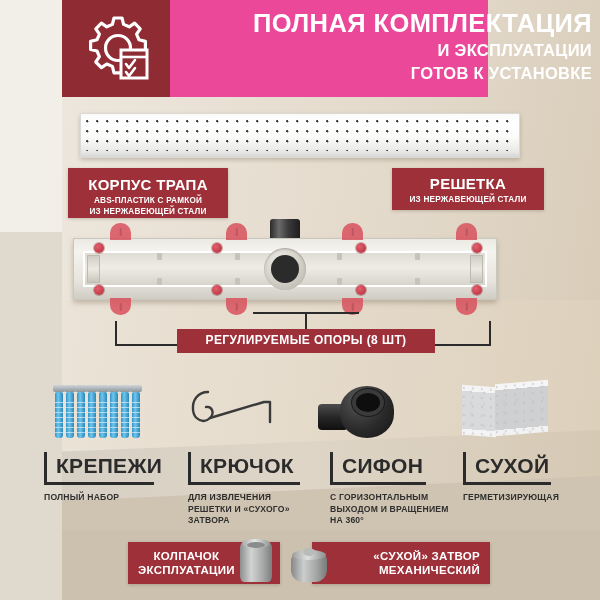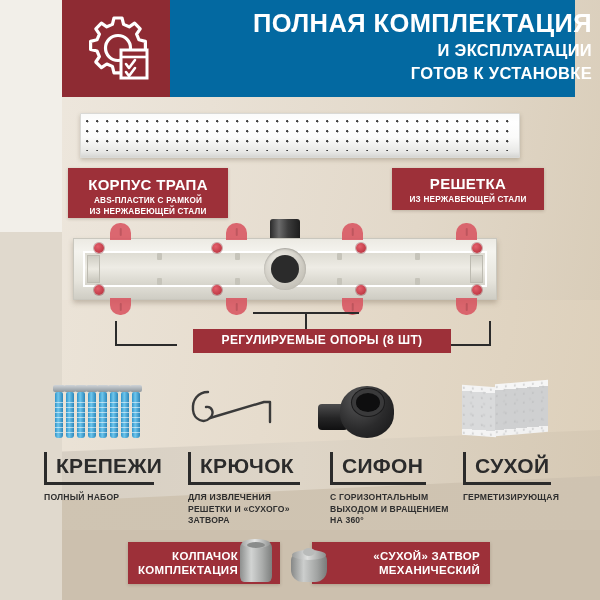--- a/index.html
+++ b/index.html
@@ -20,21 +20,21 @@
     background:linear-gradient(100deg,#ece5da 0%,#e6dccd 45%,#ddd0bb 100%);}
   .bg-diag{position:absolute;left:0;top:430px;width:600px;height:80px;
     background:linear-gradient(95deg,#d5cec3 0%,#ded5c7 50%,#d6c9b4 100%);
     clip-path:polygon(0 24px,600px 0,600px 80px,0 80px);}
   .bg-lower{position:absolute;left:0;top:500px;width:600px;height:100px;background:#ccc0ae;}
   .bg-lower2{position:absolute;left:0;top:470px;width:600px;height:60px;
     background:linear-gradient(95deg,#cfc4b2 0%,#cfc3b1 100%);
     clip-path:polygon(0 34px,600px 6px,600px 60px,0 60px);}
 
   
-  .header{position:absolute;left:62px;top:0;width:513px;height:97px;background:#0369a1;}
+  .header{position:absolute;left:62px;top:0;width:426px;height:97px;background:#ec4899;}
   .header-iconpane{position:absolute;left:0;top:0;width:108px;height:97px;background:#8e2b33;}
   .header-icon{position:absolute;left:22px;top:14px;width:68px;height:68px;}
   .header-texts{position:absolute;left:118px;top:8px;width:412px;text-align:right;}
   .h-title{color:#fff;font-size:25.5px;font-weight:bold;letter-spacing:.4px;line-height:30px;}
   .h-sub{color:#fff;font-size:16.5px;font-weight:bold;letter-spacing:.3px;line-height:21px;margin-top:2px;}
 
   
   .grate-wrap{position:absolute;left:80px;top:113px;width:440px;height:45px;}
   .grate{position:absolute;inset:0;
     background:linear-gradient(180deg,#f4f4f2 0%,#ffffff 18%,#fbfbfa 55%,#e8e8e6 88%,#d6d6d3 100%);
@@ -83,21 +83,21 @@
     background:radial-gradient(circle at 38% 35%,#e4606c,#c03b47 70%,#922b35 100%);
     box-shadow:0 0 0 1px rgba(120,40,48,.35);}
   .siphon-top{position:absolute;left:50%;transform:translateX(-50%);top:-19px;
     width:30px;height:20px;
     background:linear-gradient(90deg,#2a2a2a,#6b6b6b 30%,#3c3c3c 60%,#1d1d1d 100%);
     border-radius:3px 3px 1px 1px;}
 
   
   .ln{position:absolute;background:#2b2b2b;}
   .lblbar{position:absolute;background:#9d3039;color:#fff;font-size:12px;font-weight:bold;
-    letter-spacing:.4px;text-align:center;line-height:22px;margin-left:16px;}
+    letter-spacing:.4px;text-align:center;line-height:22px;}
 
   
   .acc-icons{position:absolute;left:0;top:382px;width:600px;height:62px;}
   .anchor-set{position:absolute;left:55px;top:2px;width:88px;height:56px;}
   .anchor{position:absolute;top:8px;width:8px;height:46px;
     background:linear-gradient(90deg,#2f93c9,#6fc6ec 40%,#2b86ba 100%);
     border-radius:2px 2px 3px 3px;}
   .anchor:before{content:"";position:absolute;left:-2px;top:-7px;width:12px;height:7px;
     background:linear-gradient(180deg,#cfd4d8,#8e969c);border-radius:2px;}
   .anchor .rib{position:absolute;left:0;right:0;top:10px;bottom:4px;
@@ -135,21 +135,21 @@
   .cap .ul{position:absolute;left:0;top:30px;height:2.5px;background:#2b2b2b;}
   .cap .title{position:absolute;left:12px;top:-1px;font-size:21px;font-weight:bold;
     color:#2b2b2b;letter-spacing:.3px;line-height:30px;}
   .cap .desc{position:absolute;left:0;top:40px;font-size:8.6px;font-weight:bold;
     color:#2f2f2f;line-height:11.5px;letter-spacing:.2px;}
 
   
   .badge{position:absolute;background:#9d3039;color:#fff;font-size:11.5px;font-weight:bold;
     line-height:14px;letter-spacing:.3px;box-shadow:0 1px 3px rgba(80,60,45,.25);}
   #badge-cap{left:128px;top:542px;width:152px;height:42px;}
-  #badge-cap .tx{position:absolute;left:10px;top:7px;text-align:right;}
+  #badge-cap .tx{position:absolute;left:10px;top:7px;text-align:center;}
   #badge-dry{left:312px;top:542px;width:178px;height:42px;}
   #badge-dry .tx{position:absolute;right:10px;top:7px;text-align:right;}
 
   .cap-part{position:absolute;left:238px;top:538px;width:36px;height:46px;}
   .cap-cyl{position:absolute;left:2px;top:4px;width:32px;height:40px;border-radius:4px/6px;
     background:linear-gradient(90deg,#8d8f8e,#d2d4d3 35%,#a9abaa 70%,#7d7f7e 100%);}
   .cap-cyl:before{content:"";position:absolute;left:2px;top:-3px;width:28px;height:9px;
     border-radius:50%;background:linear-gradient(90deg,#a7a9a8,#e6e7e6 45%,#959796);}
   .cap-cyl:after{content:"";position:absolute;left:7px;top:0px;width:18px;height:6px;
     border-radius:50%;background:#8a8c8b;}
@@ -379,21 +379,21 @@
     <div class="ul" style="width:88px"></div>
     <div class="title">СУХОЙ</div>
     <div class="desc">
       <div>ГЕРМЕТИЗИРУЮЩАЯ</div>
     </div>
   </div>
 
   <div class="badge" id="badge-cap">
     <div class="tx">
       <div>КОЛПАЧОК</div>
-      <div>КОМПЛЕКТАЦИЯ</div>
+      <div>ЭКСПЛУАТАЦИИ</div>
     </div>
   </div>
   <div class="cap-part">
     <div class="cap-cyl"></div>
   </div>
 
   <div class="badge" id="badge-dry">
     <div class="tx">
       <div>«СУХОЙ» ЗАТВОР</div>
       <div>МЕХАНИЧЕСКИЙ</div>

